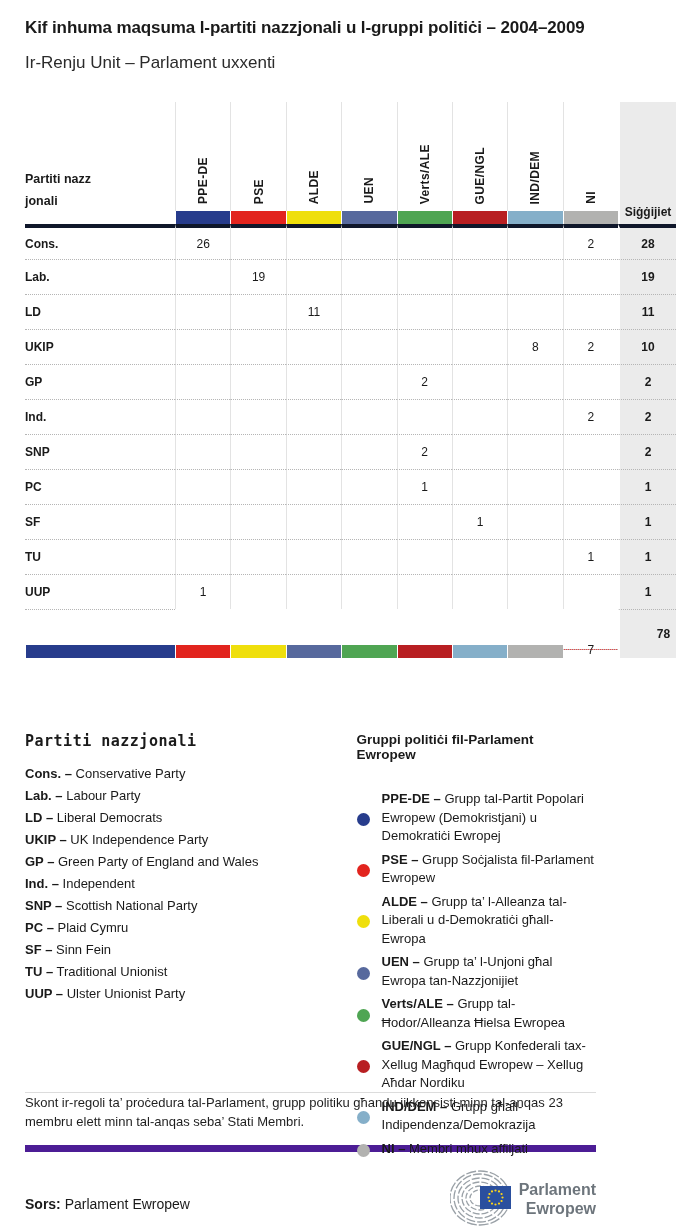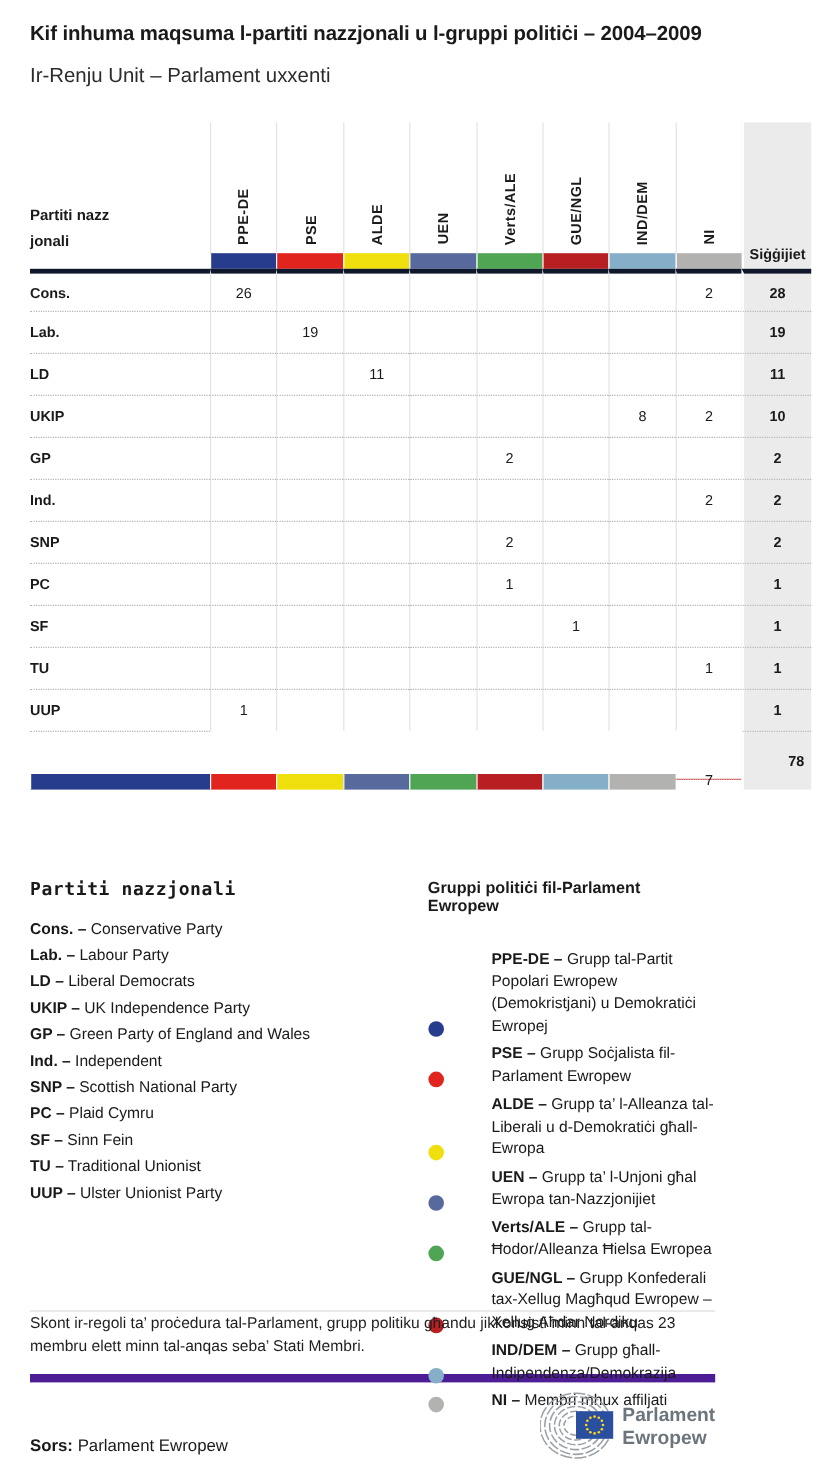--- a/index.html
+++ b/index.html
@@ -33,33 +33,33 @@
   .sep-dot { border-top: 1px dotted #b5b5b5; }
 
   
   .legend { margin-top: 74px; display: flex; height: 360px; }
   .leg-left { width: 378px; }
   .leg-right { width: 273px; }
   .mono-title { font-family: "DejaVu Sans Mono", monospace; font-size: 15px;
                 font-weight: 700; letter-spacing: 0.5px; margin-bottom: 13px; }
   .p-item { font-size: 13px; line-height: 22px; }
   .g-title { font-size: 13.5px; font-weight: 700; margin-bottom: 28px; }
-  .g-item { display: flex; align-items: flex-end; margin-bottom: 5px; gap: 28px; }
+  .g-item { display: flex; align-items: center; margin-bottom: 5px; }
   .bullet { width: 13px; height: 13px; border-radius: 50%; flex: 0 0 13px;
             margin: 3px 12px 0 0; }
   .g-text { font-size: 13px; line-height: 18.5px; }
 
   
   .note-wrap { margin-top: 0; border-top: 1px solid #dcdcdc; border-bottom: 7px solid #4c1d95;
                padding: 0 0 14px; }
   .note { font-size: 13px; line-height: 19px; color: #1f1f1f; }
   .footer { margin-top: 2px; position: relative; height: 66px; }
   .source { position: absolute; left: 0; bottom: 8px; font-size: 14px; }
   .source b { font-weight: 700; }
-  .logo { position: absolute; right: 0; top: 6px; display: flex; align-items: center; }
+  .logo { position: absolute; right: 0; top: 16px; display: flex; align-items: center; text-align: right; }
   .logo-text { margin-left: 6px; font-size: 16px; font-weight: 700; color: #6d757c;
                line-height: 19px; }
 </style>
 </head>
 <body>
 
 <div class="page">
 
   <h1 class="title">Kif inhuma maqsuma l-partiti nazzjonali u l-gruppi politiċi – 2004–2009</h1>
   <h2 class="subtitle">Ir-Renju Unit – Parlament uxxenti</h2>

